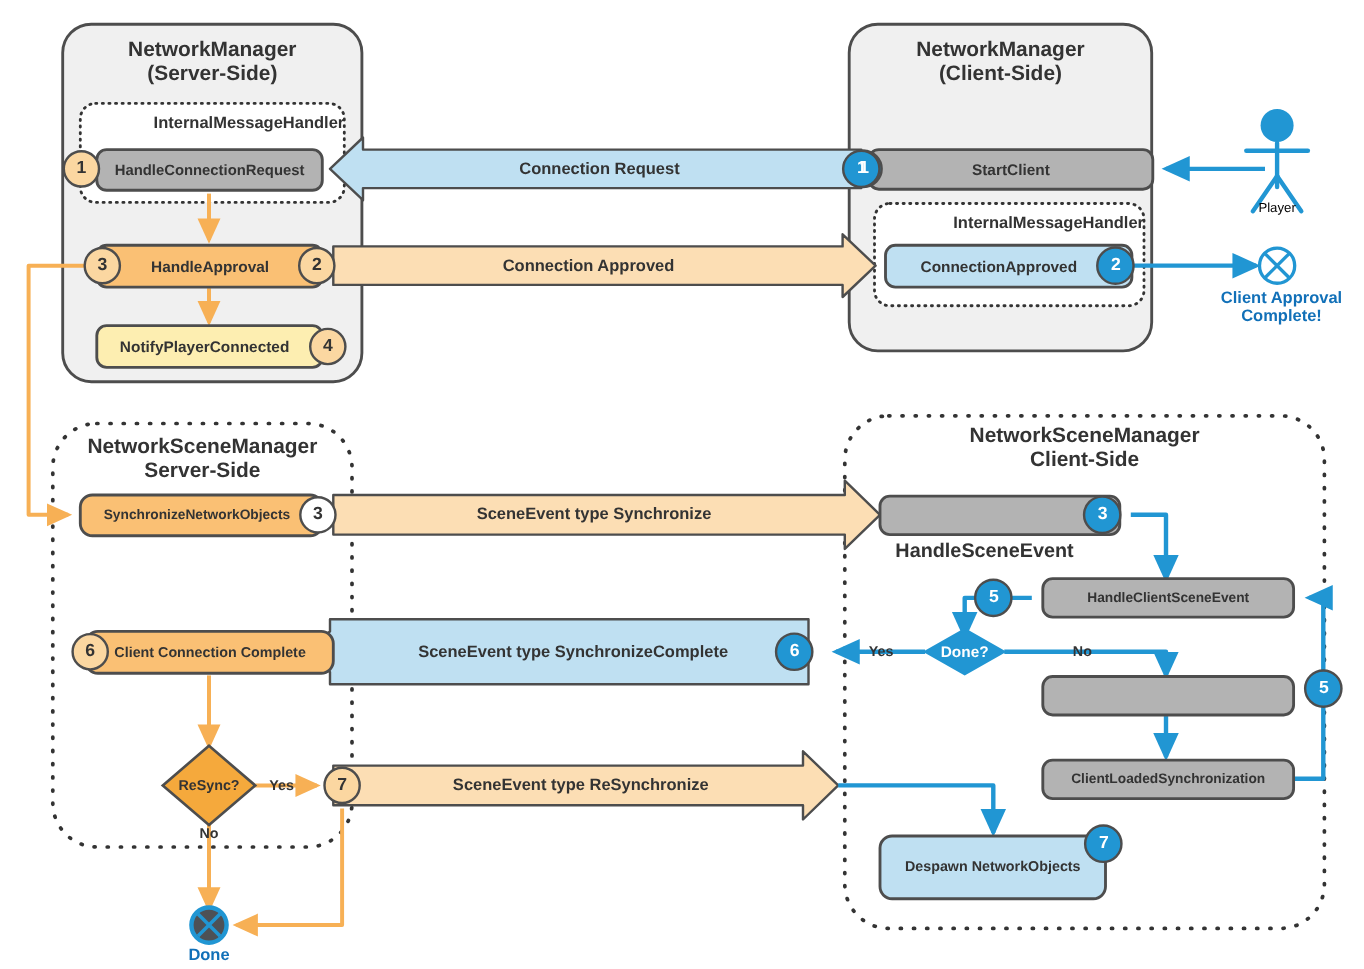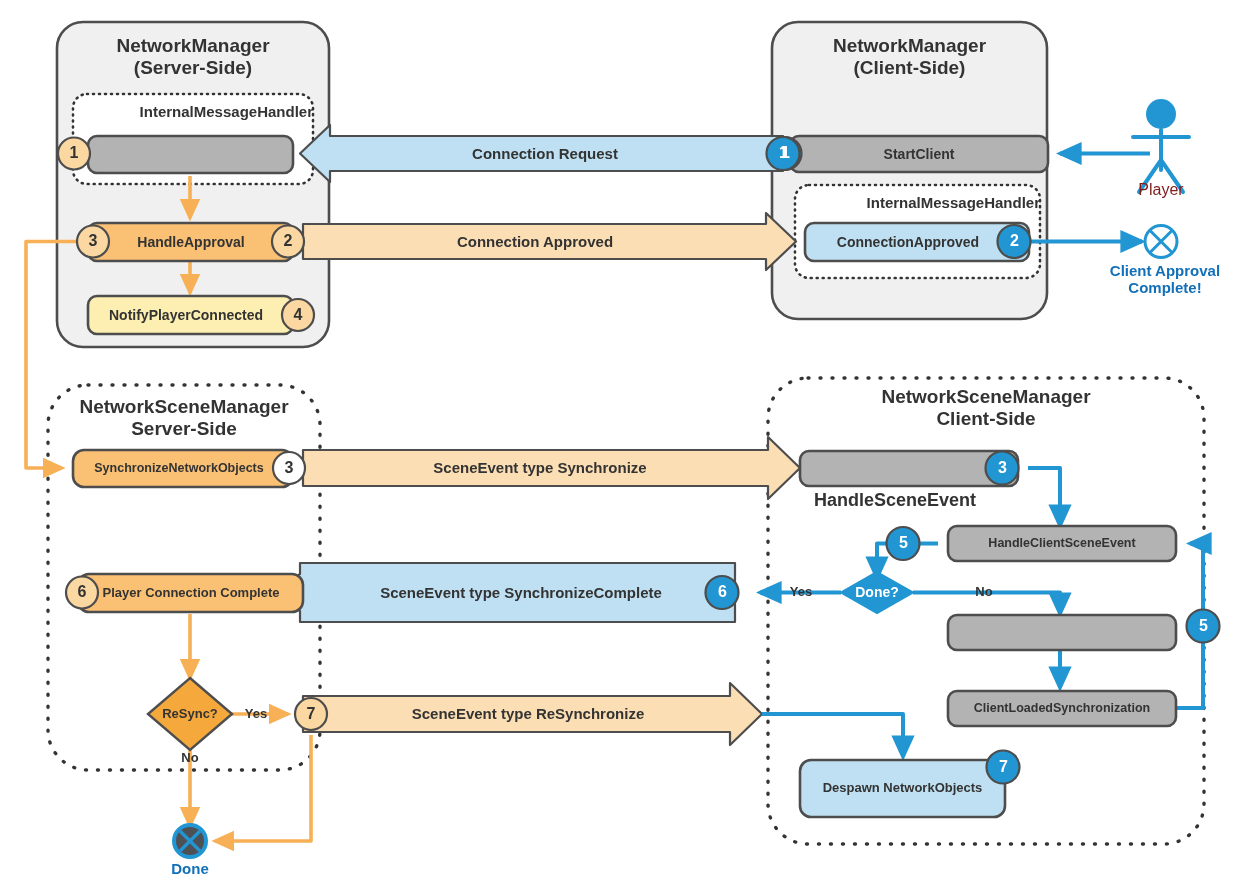--- a/index.html
+++ b/index.html
@@ -9,21 +9,21 @@
   .txt{position:absolute;font-family:"Liberation Sans",sans-serif;font-weight:bold;color:#333333;
        display:flex;align-items:center;justify-content:center;text-align:center;line-height:1.15;
        pointer-events:none;}
   .container-title{font-size:19px;color:#333333;}
   .sub-title{font-size:15px;color:#333333;justify-content:flex-end;}
   .node-label{font-size:13.5px;color:#333333;}
   .node-label.big{font-size:14px;}
   .arrow-label{font-size:15px;color:#333333;}
   .edge-label{font-size:13px;color:#333333;}
   .badge-num{font-size:16px;font-weight:bold;}
-  .plain{color:#7f1d1d;font-weight:normal;font-size:16px;}
+  .plain{color:#000000;font-weight:normal;font-size:12px;}
   .term-text{font-size:15px;color:#1170b8;font-weight:bold;}
 </style>
 </head>
 <body>
 
 <div id="stage">
 
   <svg class="layer" viewBox="0 0 1240 881">
     <defs>
       <marker id="arrOrange" markerWidth="7" markerHeight="7" refX="5.4" refY="3.2" orient="auto">
@@ -200,20 +200,23 @@
     </div>
   <div class="txt container-title" style="left:48px;top:392px;width:272px;height:52px;flex-direction:column;">
     <span>NetworkSceneManager</span>
     <span>Server-Side</span>
   </div>
   <div class="txt container-title" style="left:768px;top:382px;width:436px;height:52px;flex-direction:column;">
     <span>NetworkSceneManager</span>
     <span>Client-Side</span>
   </div>
 
+  <div class="txt node-label" style="left:88px;top:136px;width:205px;height:37px;">
+      <span>HandleConnectionRequest</span>
+    </div>
   <div class="txt node-label big" style="left:95px;top:223px;width:192px;height:38px;">
       <span>HandleApproval</span>
     </div>
   <div class="txt node-label big" style="left:88px;top:296px;width:196px;height:38px;">
       <span>NotifyPlayerConnected</span>
     </div>
   <div class="txt node-label big" style="left:790px;top:136px;width:258px;height:36px;">
       <span>StartClient</span>
     </div>
   <div class="txt node-label big" style="left:805px;top:223px;width:206px;height:38px;">
@@ -225,21 +228,21 @@
   <div class="txt node-label" style="left:800px;top:451px;width:190px;height:35px;font-size:18px;margin-top:32px;">
       <span>HandleSceneEvent</span>
     </div>
   <div class="txt node-label" style="left:948px;top:526px;width:228px;height:35px;font-size:12.5px;">
       <span>HandleClientSceneEvent</span>
     </div>
   <div class="txt node-label" style="left:948px;top:691px;width:228px;height:35px;font-size:12.5px;">
       <span>ClientLoadedSynchronization</span>
     </div>
   <div class="txt node-label" style="left:85px;top:574px;width:212px;height:38px;font-size:13px;">
-      <span>Player Connection Complete</span>
+      <span>Client Connection Complete</span>
     </div>
   <div class="txt node-label" style="left:800px;top:760px;width:205px;height:57px;font-size:13px;">
       <span>Despawn NetworkObjects</span>
     </div>
 
   <div class="txt badge-num" style="left:58px;top:137px;width:32px;height:32px;color:#333;">
     <span>1</span>
     </div>
   <div class="txt badge-num" style="left:77px;top:225px;width:32px;height:32px;color:#333;">
     <span>3</span>

